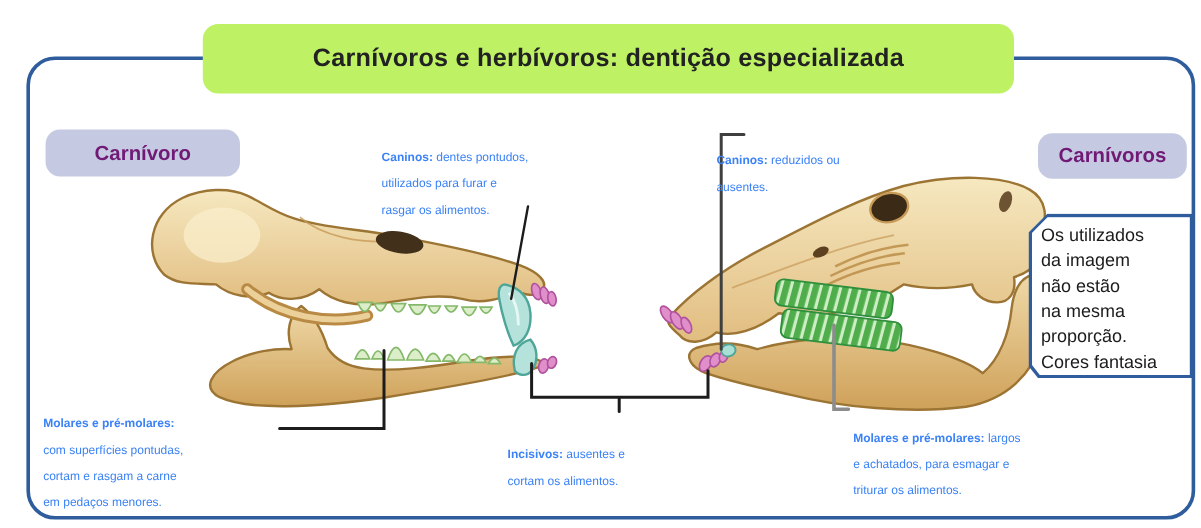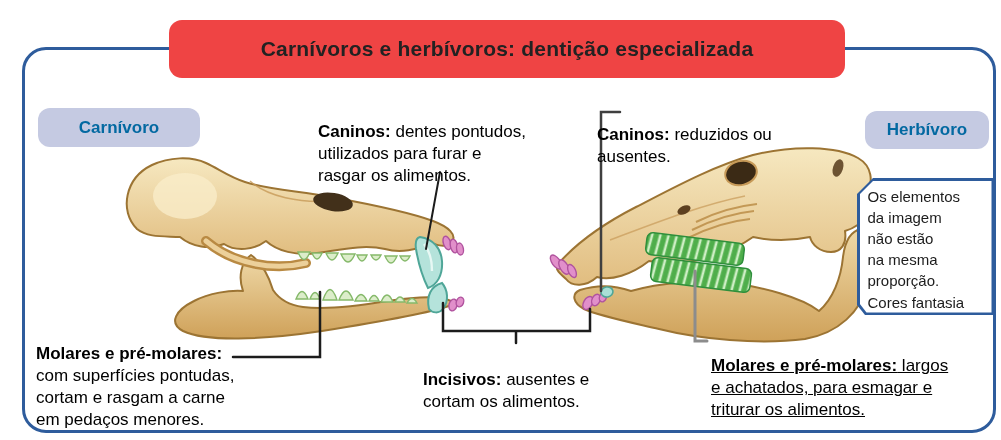--- a/index.html
+++ b/index.html
@@ -6,41 +6,41 @@
   body{
     width:1001px;height:440px;position:relative;overflow:hidden;
     background:#ffffff;font-family:"Liberation Sans",sans-serif;color:#1c1c1c;
   }
   .frame{
     position:absolute;left:22px;top:47px;width:968px;height:380px;
     border:3px solid #2e5c9c;border-radius:24px;background:#ffffff;
   }
   .title-box{
     position:absolute;left:169px;top:20px;width:676px;height:58px;
-    background:#ef4444;border-radius:13px;display:flex;align-items:center;justify-content:center;
+    background:#bef264;border-radius:13px;display:flex;align-items:center;justify-content:center;
     z-index:3;
   }
   .title-box span{font-size:21px;font-weight:bold;color:#222;letter-spacing:.2px;}
   .pill{
     position:absolute;background:#c5cae2;border-radius:12px;z-index:3;
     display:flex;align-items:center;justify-content:center;
-    font-size:17px;font-weight:bold;color:#0369a1;text-align:center;
+    font-size:17px;font-weight:bold;color:#701a75;text-align:center;
   }
   .pill.carn{left:38px;top:108px;width:162px;height:39px;}
   .pill.herb{left:865px;top:111px;width:124px;height:38px;}
   .callout{
-    position:absolute;font-size:17px;line-height:22px;color:#000000;
+    position:absolute;font-size:10px;line-height:22px;color:#3b82f6;
     white-space:pre-line;z-index:4;
   }
   .callout b{font-weight:bold;}
   .co-carn-can{left:318px;top:99px;width:252px;}
   .co-herb-can{left:597px;top:102px;width:230px;}
   .co-carn-mol{left:36px;top:321px;width:230px;}
   .co-incis{left:423px;top:347px;width:210px;}
-  .co-herb-mol{left:711px;top:333px;width:240px;text-decoration:underline;}
+  .co-herb-mol{left:711px;top:333px;width:240px;}
   .note{
     position:absolute;left:857px;top:178px;width:137px;height:137px;z-index:3;
     background:#2e5c9c;
     clip-path:polygon(16px 0,100% 0,100% 100%,8px 100%,0 calc(100% - 10px),0 16px);
   }
   .note-inner{
     position:absolute;inset:2.5px;background:#ffffff;
     clip-path:polygon(14px 0,100% 0,100% 100%,7px 100%,0 calc(100% - 9px),0 14px);
     padding:5px 2px 0 8px;box-sizing:border-box;
   }
@@ -55,21 +55,21 @@
 <div class="frame"></div>
 
 <div class="title-box">
   <span>Carnívoros e herbívoros: dentição especializada</span>
 </div>
 
 <div class="pill carn">
   <span>Carnívoro</span>
 </div>
 <div class="pill herb">
-  <span>Herbívoro</span>
+  <span>Carnívoros</span>
 </div>
 
 <svg class="art" width="1001" height="440" viewBox="0 0 1001 440">
   <defs>
     <linearGradient id="boneG" x1="0" y1="0" x2="0" y2="1">
       <stop offset="0" stop-color="#f6e8c0"></stop>
         <stop offset="1" stop-color="#e1bd80"></stop>
     </linearGradient>
     <linearGradient id="boneG2" x1="0" y1="0" x2="0" y2="1">
       <stop offset="0" stop-color="#efd9a8"></stop>
@@ -205,20 +205,20 @@
 cortam os alimentos.</span>
 </div>
 <div class="callout co-herb-mol">
   <b>Molares e pré-molares:</b><span> largos
 e achatados, para esmagar e
 triturar os alimentos.</span>
 </div>
 
 <div class="note">
   <div class="note-inner">
-    <span>Os elementos
+    <span>Os utilizados
 da imagem
 não estão
 na mesma
 proporção.
 Cores fantasia</span>
   </div>
 </div>
 
 </body></html>

